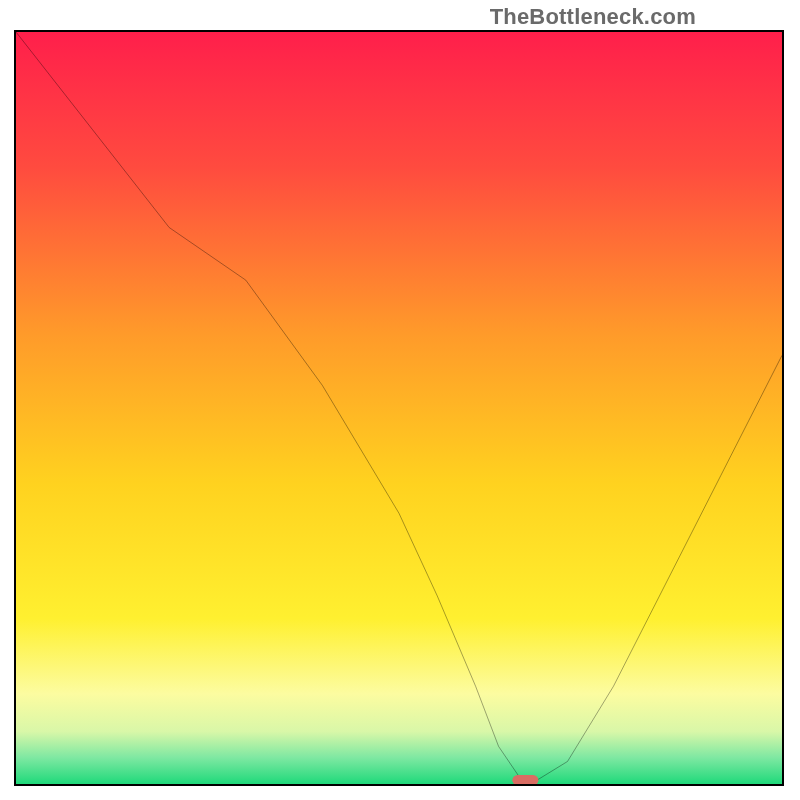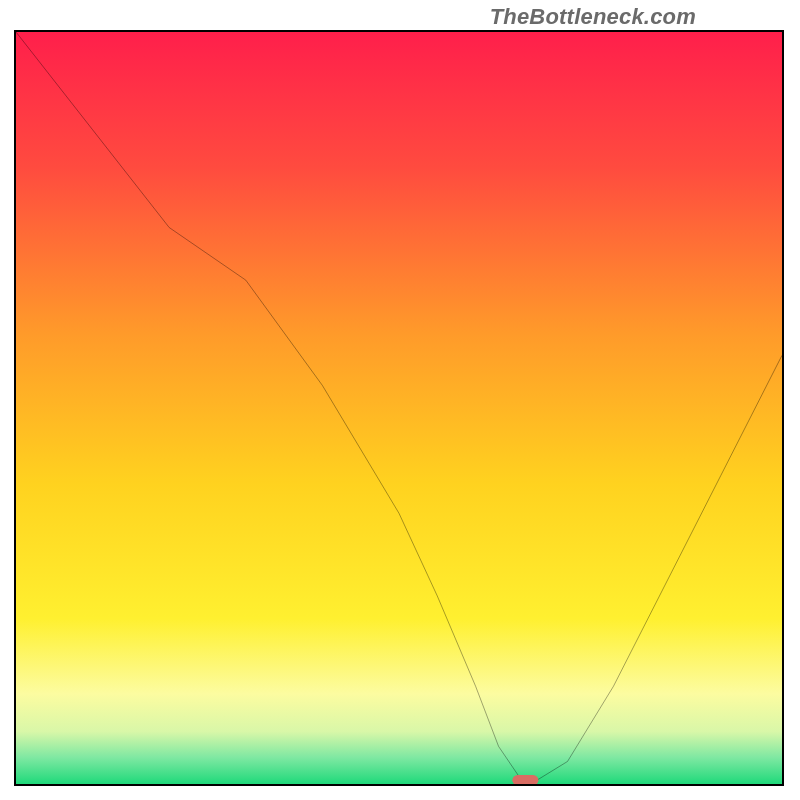--- a/index.html
+++ b/index.html
@@ -8,21 +8,20 @@
     width: 800px;
     height: 800px;
     background: #ffffff;
     font-family: Arial, Helvetica, sans-serif;
     overflow: hidden;
   }
   .frame {
     position: relative;
     width: 708px;
     height: 800px;
-    font-style: italic;
   }
   .watermark {
     position: absolute;
     top: 4px;
     right: 12px;
     font-size: 22px;
     font-weight: 600;
     color: #6a6a6a;
     letter-spacing: 0.2px;
     user-select: none;

